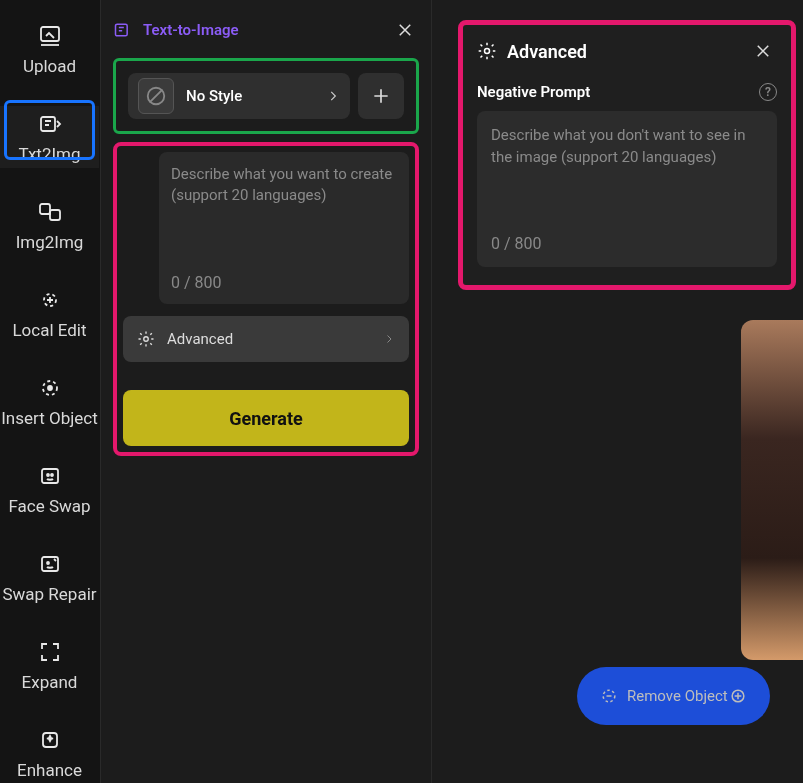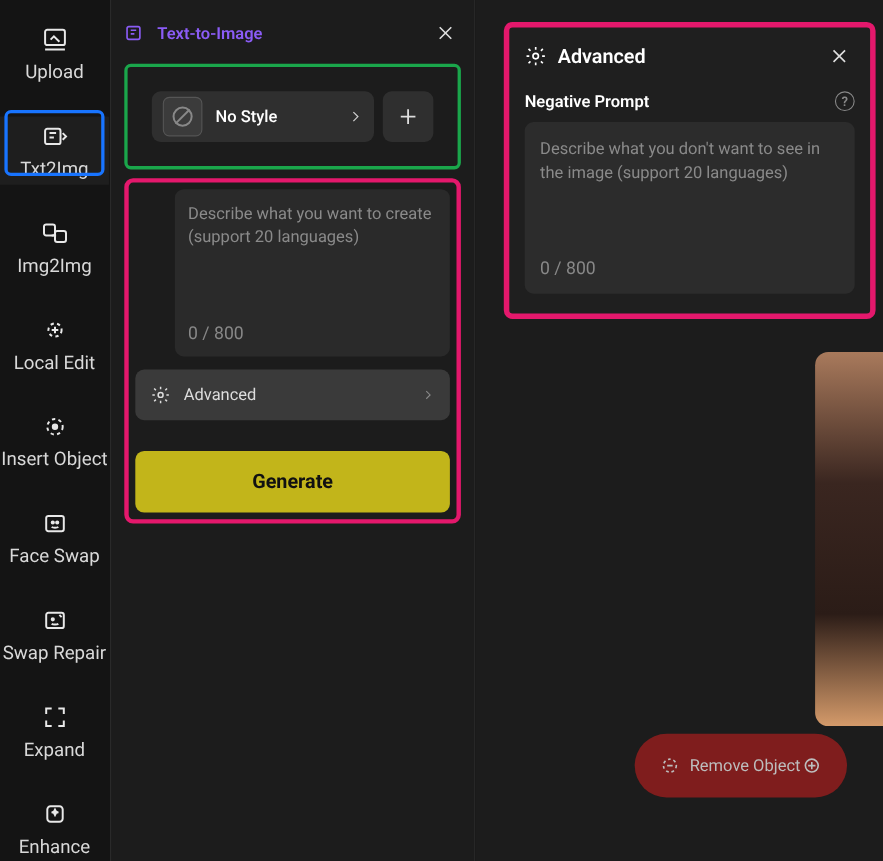--- a/index.html
+++ b/index.html
@@ -69,21 +69,21 @@
   .panel-header .spacer{flex:1}
   .close-btn {
     width:28px;height:28px;display:flex;align-items:center;justify-content:center;
     cursor:pointer;color:#ddd;border-radius:6px;
   }
   .style-row {
     margin-top:10px;
     display:flex; gap:8px;
     border:3px solid #1aa64b;
     border-radius:6px;
-    padding:22px;
+    padding:12px;
   }
   .style-chip {
     flex:1;
     display:flex;align-items:center;gap:12px;
     background:#2f2f2f;
     border-radius:8px;
     height:46px;
     padding:0 10px;
     cursor:pointer;
     color:#fff;font-size:15px;font-weight:500;
@@ -177,21 +177,21 @@
     right:0; top:320px;
     width:62px; height:340px;
     border-top-left-radius:12px;border-bottom-left-radius:12px;
     background:linear-gradient(180deg,#a97a5c 0%,#3a2620 35%,#2b1c17 70%,#d49a6a 100%);
   }
   .bottom-bar{
     position:absolute;
     left:145px; bottom:58px;
     height:58px;
     border-radius:30px;
-    background:#7f1d1d;
+    background:#1d4ed8;
     display:flex;align-items:center;
     padding:0 22px;
     color:#bdbdbd;font-size:15px;
   }
   .bottom-bar .tool{display:flex;align-items:center;gap:8px;cursor:pointer}
   svg{display:block}
 </style>
 </head>
 <body>
 

